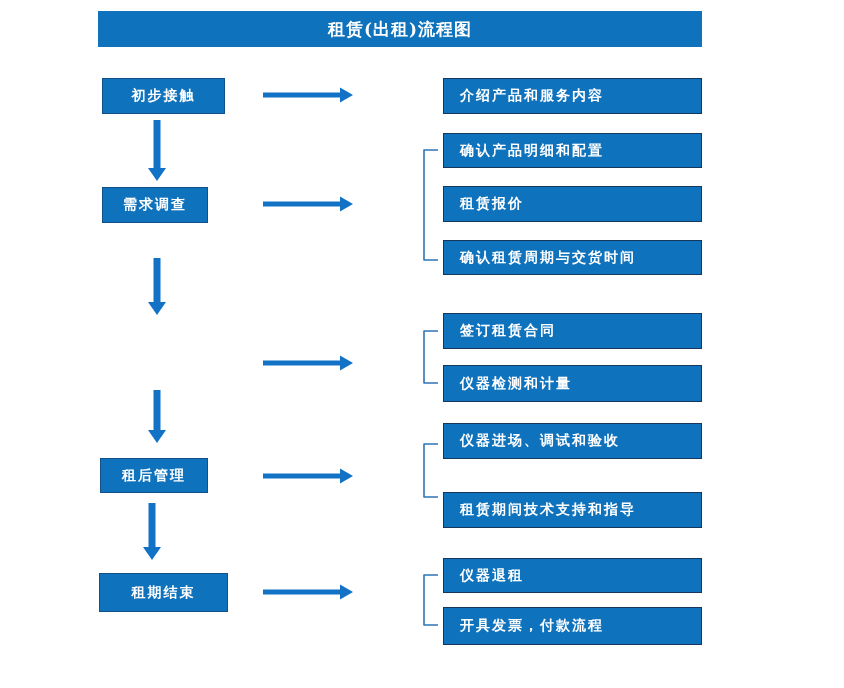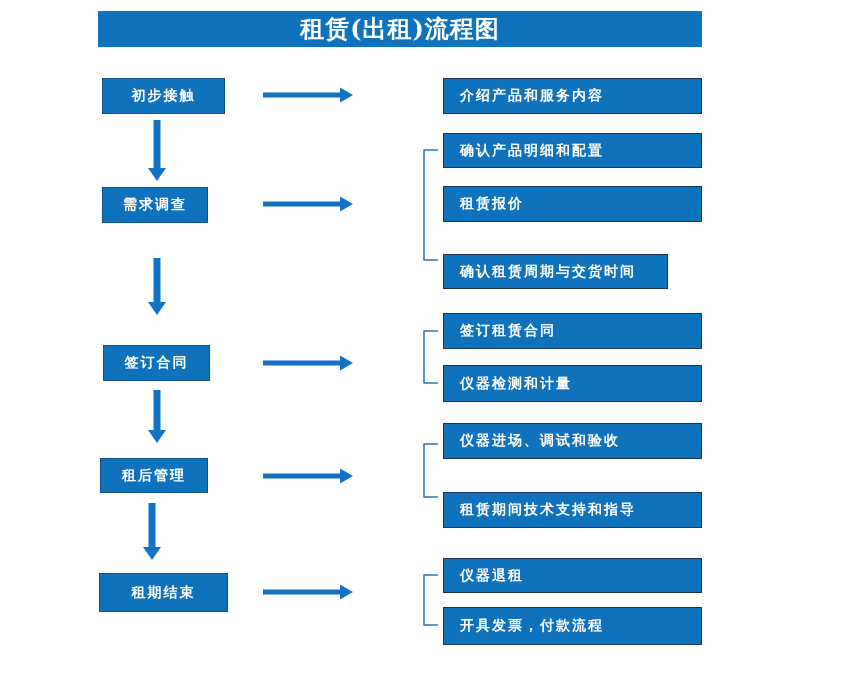--- a/index.html
+++ b/index.html
@@ -17,21 +17,21 @@
     background: #ffffff;
     font-family: "DejaVu Serif", "Liberation Serif", serif;
     overflow: hidden;
   }
   .title-bar {
     position: absolute;
     left: 98px; top: 11px;
     width: 604px; height: 36px;
     background: var(--box-fill);
     color: var(--text-color);
-    font-size: 24px;
+    font-size: 17px;
     font-weight: bold;
     letter-spacing: 1px;
     display: flex;
     align-items: center;
     justify-content: center;
   }
   .box {
     position: absolute;
     box-sizing: border-box;
     background: var(--box-fill);
@@ -116,28 +116,27 @@
     <path class="bracket" d="M438,150 H424 V260 H438"></path>
     <path class="bracket" d="M438,331 H424 V383 H438"></path>
     <path class="bracket" d="M438,444 H424 V497 H438"></path>
     <path class="bracket" d="M438,575 H424 V625 H438"></path>
   </svg>
 
   <div class="title-bar">租赁(出租)流程图</div>
 
   <div class="box stage" style="left:102px;top:78px;width:123px;height:36px;">初步接触</div>
   <div class="box stage" style="left:102px;top:187px;width:106px;height:36px;">需求调查</div>
-  <div class="box stage" style="left:103px;top:345px;width:107px;height:36px;">签订合同</div>
   <div class="box stage" style="left:100px;top:458px;width:108px;height:35px;">租后管理</div>
   <div class="box stage" style="left:99px;top:573px;width:129px;height:39px;">租期结束</div>
 
   <div class="box detail" style="left:443px;top:78px;width:259px;height:36px;">介绍产品和服务内容</div>
   <div class="box detail" style="left:443px;top:133px;width:259px;height:35px;">确认产品明细和配置</div>
   <div class="box detail" style="left:443px;top:186px;width:259px;height:36px;">租赁报价</div>
-  <div class="box detail" style="left:443px;top:254px;width:225px;height:35px;">确认租赁周期与交货时间</div>
+  <div class="box detail" style="left:443px;top:240px;width:259px;height:35px;">确认租赁周期与交货时间</div>
   <div class="box detail" style="left:443px;top:313px;width:259px;height:36px;">签订租赁合同</div>
   <div class="box detail" style="left:443px;top:365px;width:259px;height:37px;">仪器检测和计量</div>
   <div class="box detail" style="left:443px;top:423px;width:259px;height:36px;">仪器进场、调试和验收</div>
   <div class="box detail" style="left:443px;top:492px;width:259px;height:36px;">租赁期间技术支持和指导</div>
   <div class="box detail" style="left:443px;top:558px;width:259px;height:35px;">仪器退租</div>
   <div class="box detail" style="left:443px;top:607px;width:259px;height:38px;">开具发票，付款流程</div>
 
 </div>
 
 </body></html>

